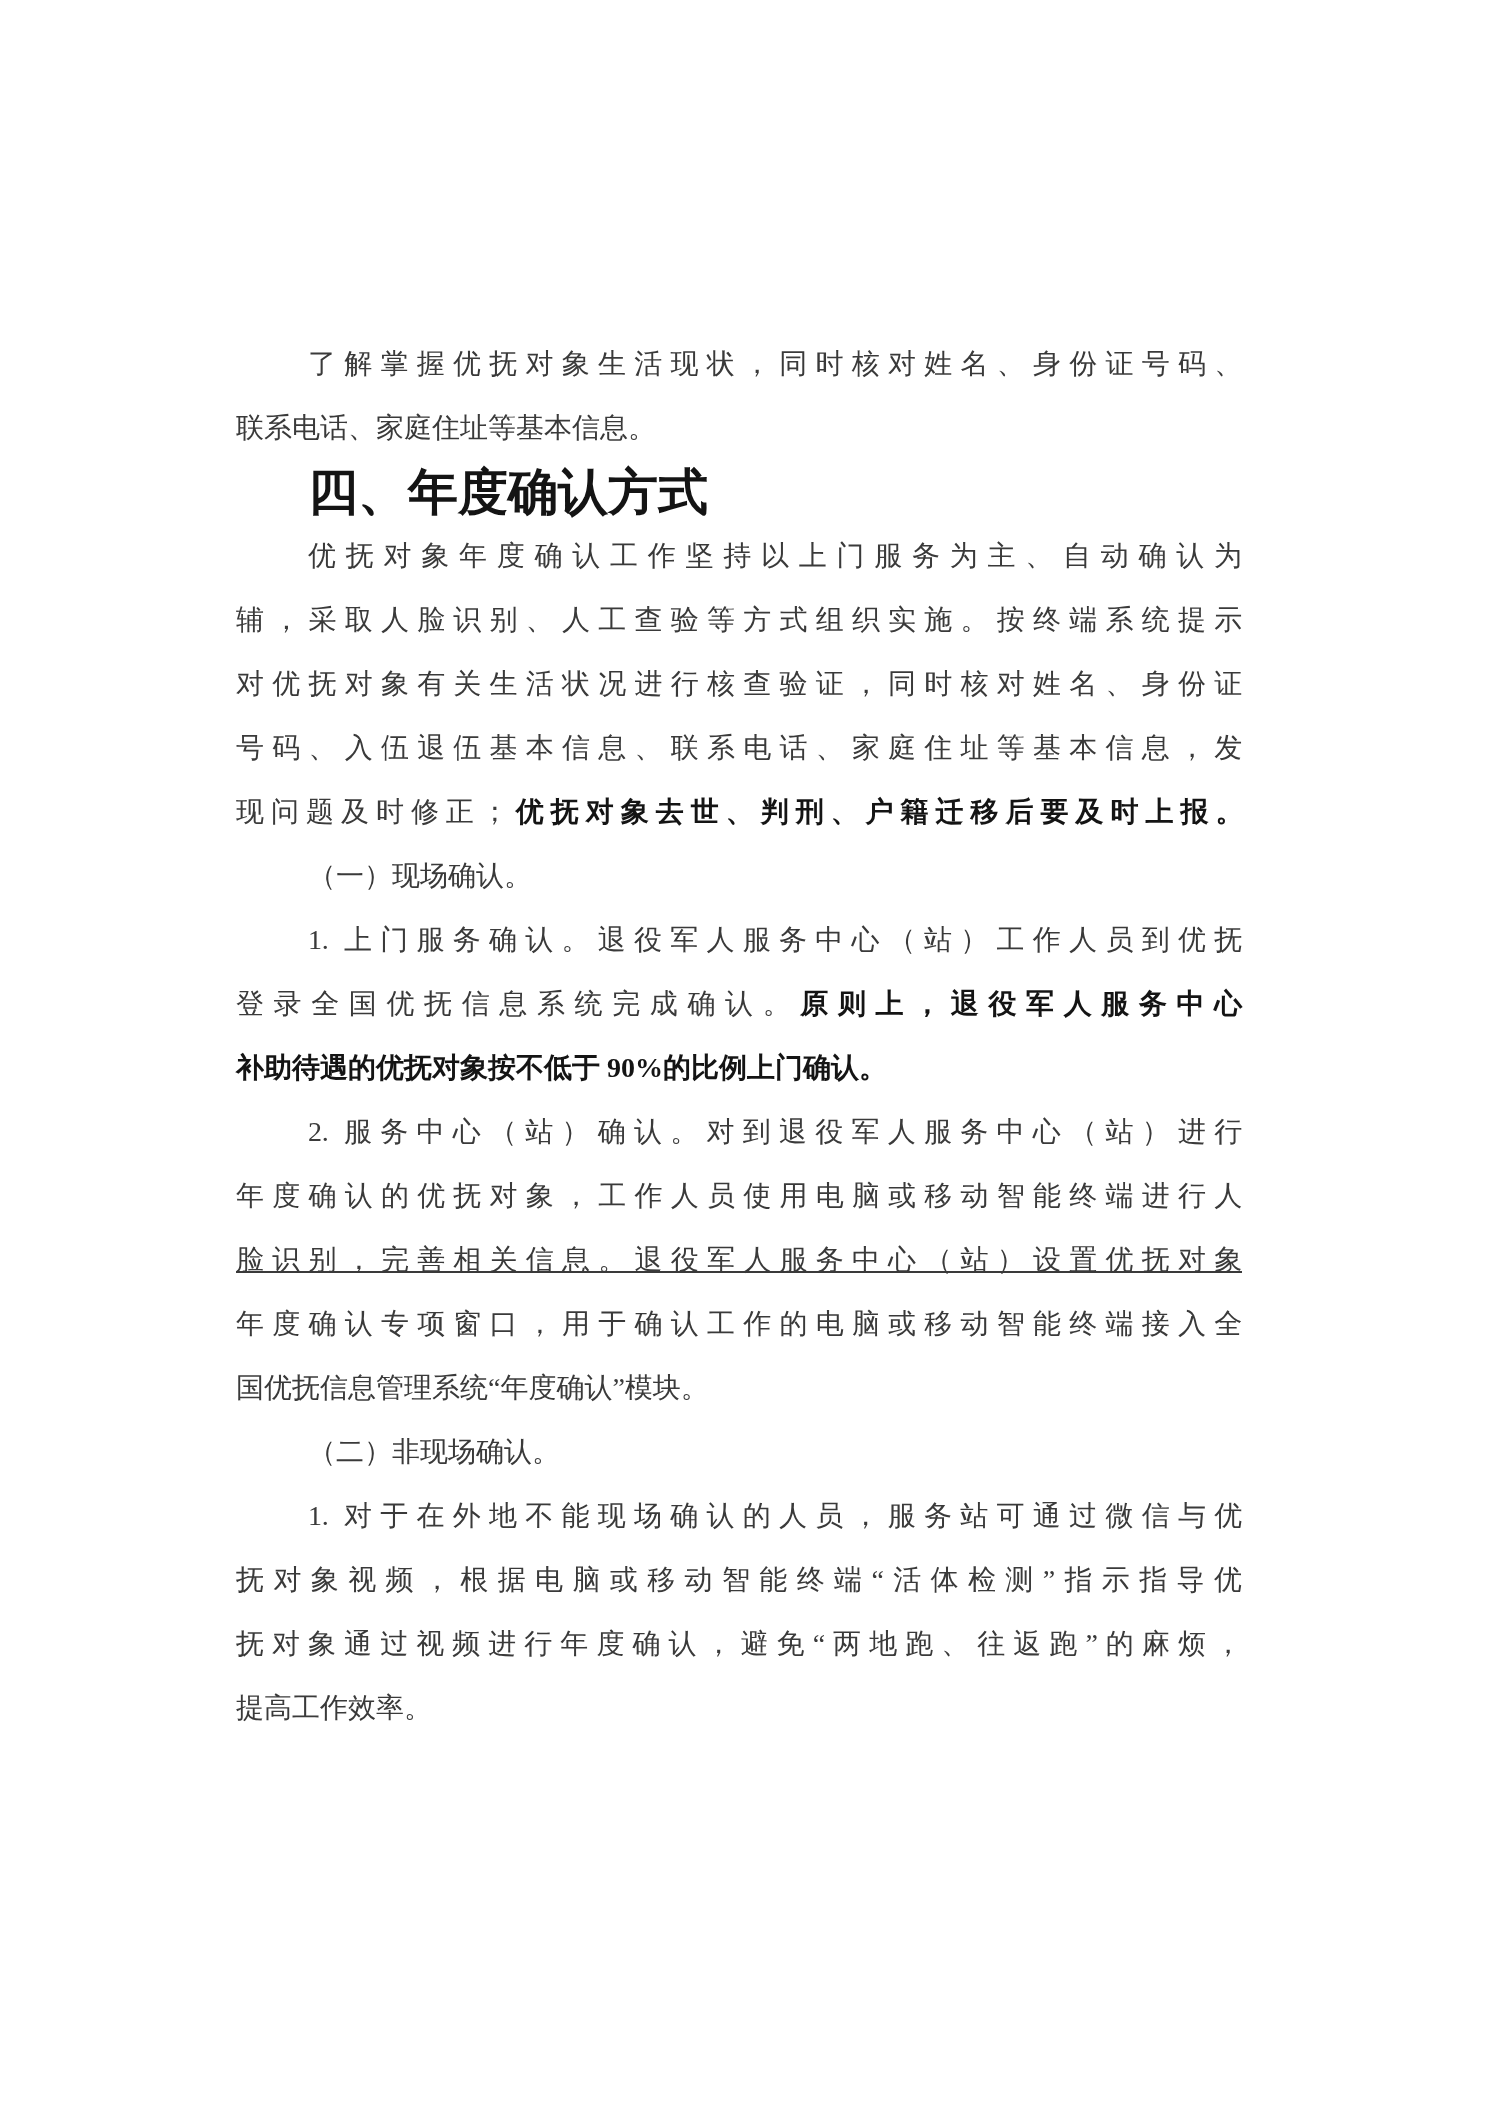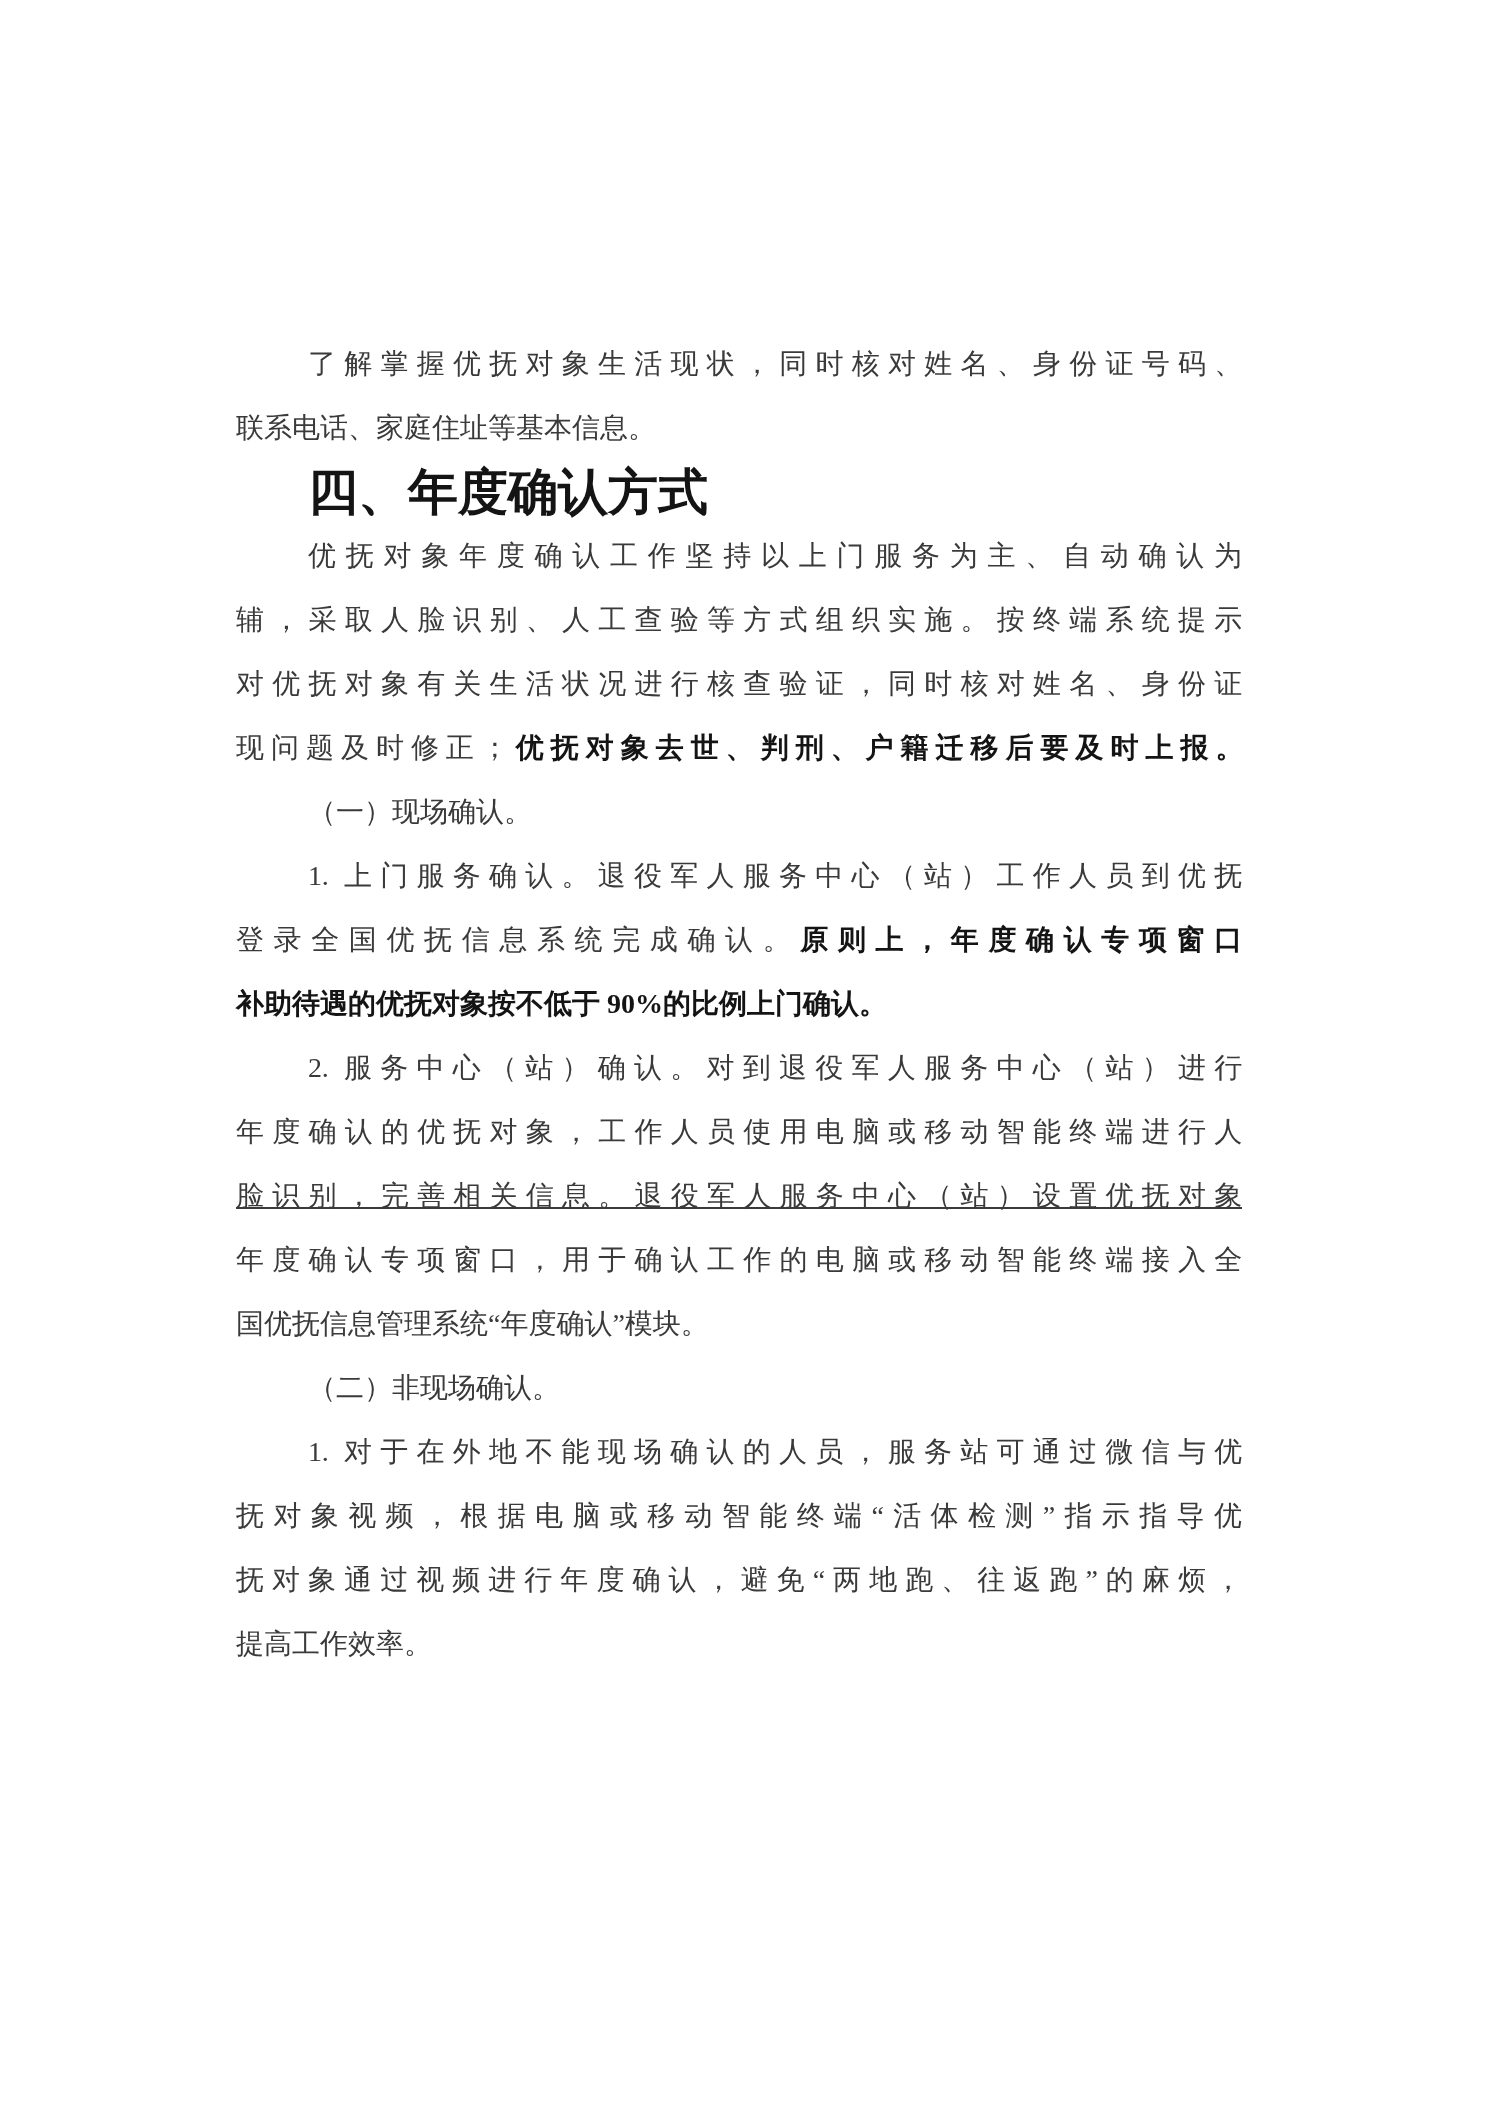--- a/index.html
+++ b/index.html
@@ -56,24 +56,25 @@
 <body>
 
 <div class="page">
   <div class="doc" id="doc">
       <div class="line indent fill" style="letter-spacing: -0.192308px;"><span class="seg">了解掌握优抚对象生活现状，同时核对姓名、身份证号码、</span></div>
       <div class="line" style=""><span class="seg">联系电话、家庭住址等基本信息。</span></div>
       <div class="line indent heading" style=""><span class="seg b">四、年度确认方式</span></div>
       <div class="line indent fill" style=""><span class="seg">优抚对象年度确认工作坚持以上门服务为主、自动确认为</span></div>
       <div class="line fill" style="letter-spacing: -0.178571px;"><span class="seg">辅，采取人脸识别、人工查验等方式组织实施。按终端系统提示</span></div>
       <div class="line fill" style="letter-spacing: -0.178571px;"><span class="seg">对优抚对象有关生活状况进行核查验证，同时核对姓名、身份证</span></div>
+      <div class="line fill" style="letter-spacing: -0.178571px;"><span class="seg">号码、入伍退伍基本信息、联系电话、家庭住址等基本信息，发</span></div>
       <div class="line fill" style="letter-spacing: -1.41379px;"><span class="seg">现问题及时修正；</span><span class="seg b">优抚对象去世、判刑、户籍迁移后要及时上报。</span></div>
       <div class="line indent" style=""><span class="seg">（一）现场确认。</span></div>
       <div class="line indent fill" style="letter-spacing: -0.178571px;"><span class="seg">1. 上门服务确认。退役军人服务中心（站）工作人员到优抚</span></div>
-      <div class="line fill" style="letter-spacing: -0.178571px;"><span class="seg">登录全国优抚信息系统完成确认。</span><span class="seg b">原则上，年度确认专项窗口</span></div>
+      <div class="line fill" style="letter-spacing: -0.178571px;"><span class="seg">登录全国优抚信息系统完成确认。</span><span class="seg b">原则上，退役军人服务中心</span></div>
       <div class="line" style=""><span class="seg b">补助待遇的优抚对象按不低于 90%的比例上门确认。</span></div>
       <div class="line indent fill" style="letter-spacing: -0.178571px;"><span class="seg">2. 服务中心（站）确认。对到退役军人服务中心（站）进行</span></div>
       <div class="line fill" style="letter-spacing: -0.178571px;"><span class="seg">年度确认的优抚对象，工作人员使用电脑或移动智能终端进行人</span></div>
       <div class="line fill" style="letter-spacing: -0.178571px; text-decoration: underline;"><span class="seg">脸识别，完善相关信息。退役军人服务中心（站）设置优抚对象</span></div>
       <div class="line fill" style="letter-spacing: -0.178571px;"><span class="seg">年度确认专项窗口，用于确认工作的电脑或移动智能终端接入全</span></div>
       <div class="line" style=""><span class="seg">国优抚信息管理系统“年度确认”模块。</span></div>
       <div class="line indent" style=""><span class="seg">（二）非现场确认。</span></div>
       <div class="line indent fill" style="letter-spacing: -0.178571px;"><span class="seg">1. 对于在外地不能现场确认的人员，服务站可通过微信与优</span></div>
       <div class="line fill" style=""><span class="seg">抚对象视频，根据电脑或移动智能终端“活体检测”指示指导优</span></div>
       <div class="line fill" style=""><span class="seg">抚对象通过视频进行年度确认，避免“两地跑、往返跑”的麻烦，</span></div>

